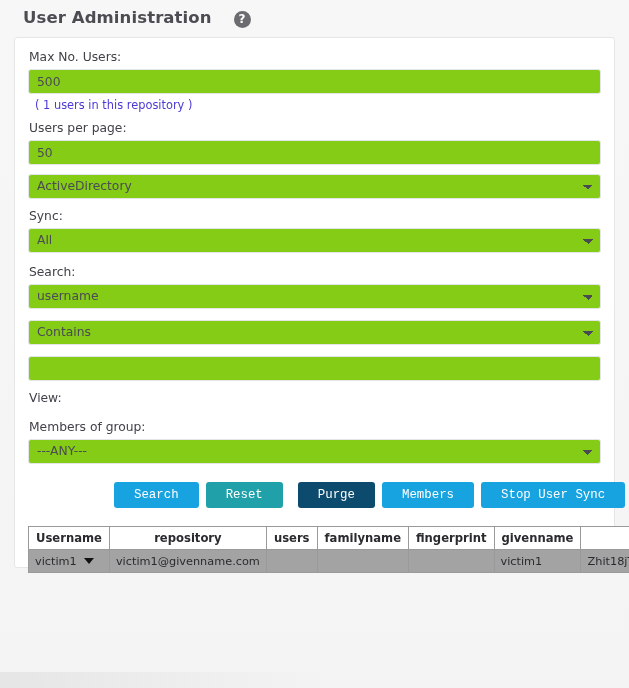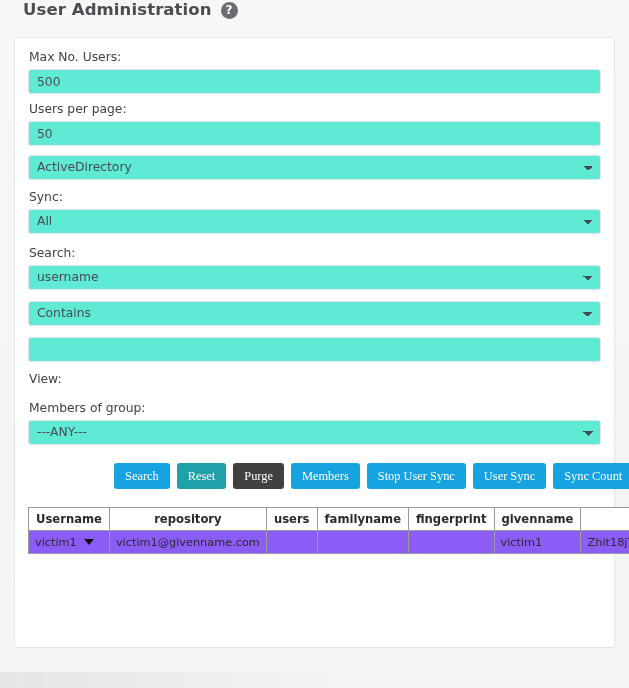--- a/index.html
+++ b/index.html
@@ -17,28 +17,28 @@
   .page {
     position: absolute;
     left: 0; top: 0;
     width: 629px;
     height: 688px;
     background: linear-gradient(#f7f7f8, #f4f4f5);
   }
   .page-title {
     position: absolute;
     left: 23px;
-    top: 0;
+    top: 8px;
     font-size: 16.5px;
     font-weight: bold;
     color: #4c4c52;
     letter-spacing: 0.1px;
     display: flex;
-    align-items: center;
-    gap: 9px;
+    align-items: flex-end;
+    gap: 22px;
   }
   .help-icon {
     width: 17px;
     height: 17px;
     border-radius: 50%;
     background: #6b6b70;
     color: #ffffff;
     font-size: 12px;
     font-weight: bold;
     line-height: 17px;
@@ -46,21 +46,21 @@
     display: inline-block;
     font-family: "DejaVu Sans", sans-serif;
     position: relative;
     top: 1px;
   }
   .card {
     position: absolute;
     left: 14px;
     top: 37px;
     width: 601px;
-    height: 611px;
+    height: 531px;
     background: #ffffff;
     border: 1px solid #e6e6e8;
     border-radius: 3px;
     box-sizing: border-box;
   }
   .card-inner {
     padding: 0;
   }
   .field-label {
     font-size: 12.3px;
@@ -71,21 +71,21 @@
   }
   .row {
     padding: 0 13px;
   }
   .control {
     box-sizing: border-box;
     width: 100%;
     height: 25px;
     border: 1px solid #e4e5e9;
     border-radius: 3px;
-    background: #5eead4;
+    background: #84cc16;
     font-size: 12.3px;
     color: #4b4b54;
     padding: 0 8px;
     line-height: 23px;
     font-family: "DejaVu Sans", sans-serif;
     display: block;
   }
   select.control {
     appearance: none;
     -webkit-appearance: none;
@@ -110,51 +110,51 @@
   .btn-row {
     display: flex;
     gap: 7px;
     padding: 18px 0 0 99px;
   }
   .btn {
     border: none;
     border-radius: 3px;
     color: #ffffff;
     font-size: 12.4px;
-    font-family: Liberation Serif, serif;
-    padding: 0 11px;
+    font-family: Liberation Mono, monospace;
+    padding: 0 20px;
     height: 26px;
     line-height: 26px;
     cursor: pointer;
     white-space: nowrap;
   }
   .btn-primary { background: #17a2e0; }
   .btn-teal    { background: #20a0a8; }
-  .btn-danger  { background: #404040; }
+  .btn-danger  { background: #0c4a6e; margin-left: 8px; }
 
   .table-wrap {
     padding: 18px 13px 0 13px;
   }
   table.users {
     border-collapse: collapse;
     font-size: 11.6px;
     color: #2a2a2f;
     table-layout: auto;
   }
   table.users th {
     background: #ffffff;
     border: 1px solid #9a9a9a;
     font-weight: bold;
     padding: 4px 7px;
     text-align: center;
     white-space: nowrap;
     font-size: 11.6px;
   }
   table.users td {
-    background: #8b5cf6;
+    background: #a3a3a3;
     border: 1px solid #9a9a9a;
     padding: 4px 6px;
     white-space: nowrap;
     font-size: 11.3px;
     height: 14px;
   }
   td.cell-empty { min-width: 24px; }
   .caret-cell {
     display: flex;
     align-items: center;
@@ -187,20 +187,21 @@
 
   <div class="card">
     <div class="card-inner">
 
       <div class="spacer-10"></div>
 
       <div class="field-label">Max No. Users:</div>
       <div class="row">
         <input class="control" type="text" value="500" style="">
       </div>
+      <div class="note">( 1  users in this repository )</div>
 
       <div class="spacer-6"></div>
 
       <div class="field-label">Users per page:</div>
       <div class="row">
         <input class="control" type="text" value="50" style="">
       </div>
 
       <div class="spacer-8"></div>
 

